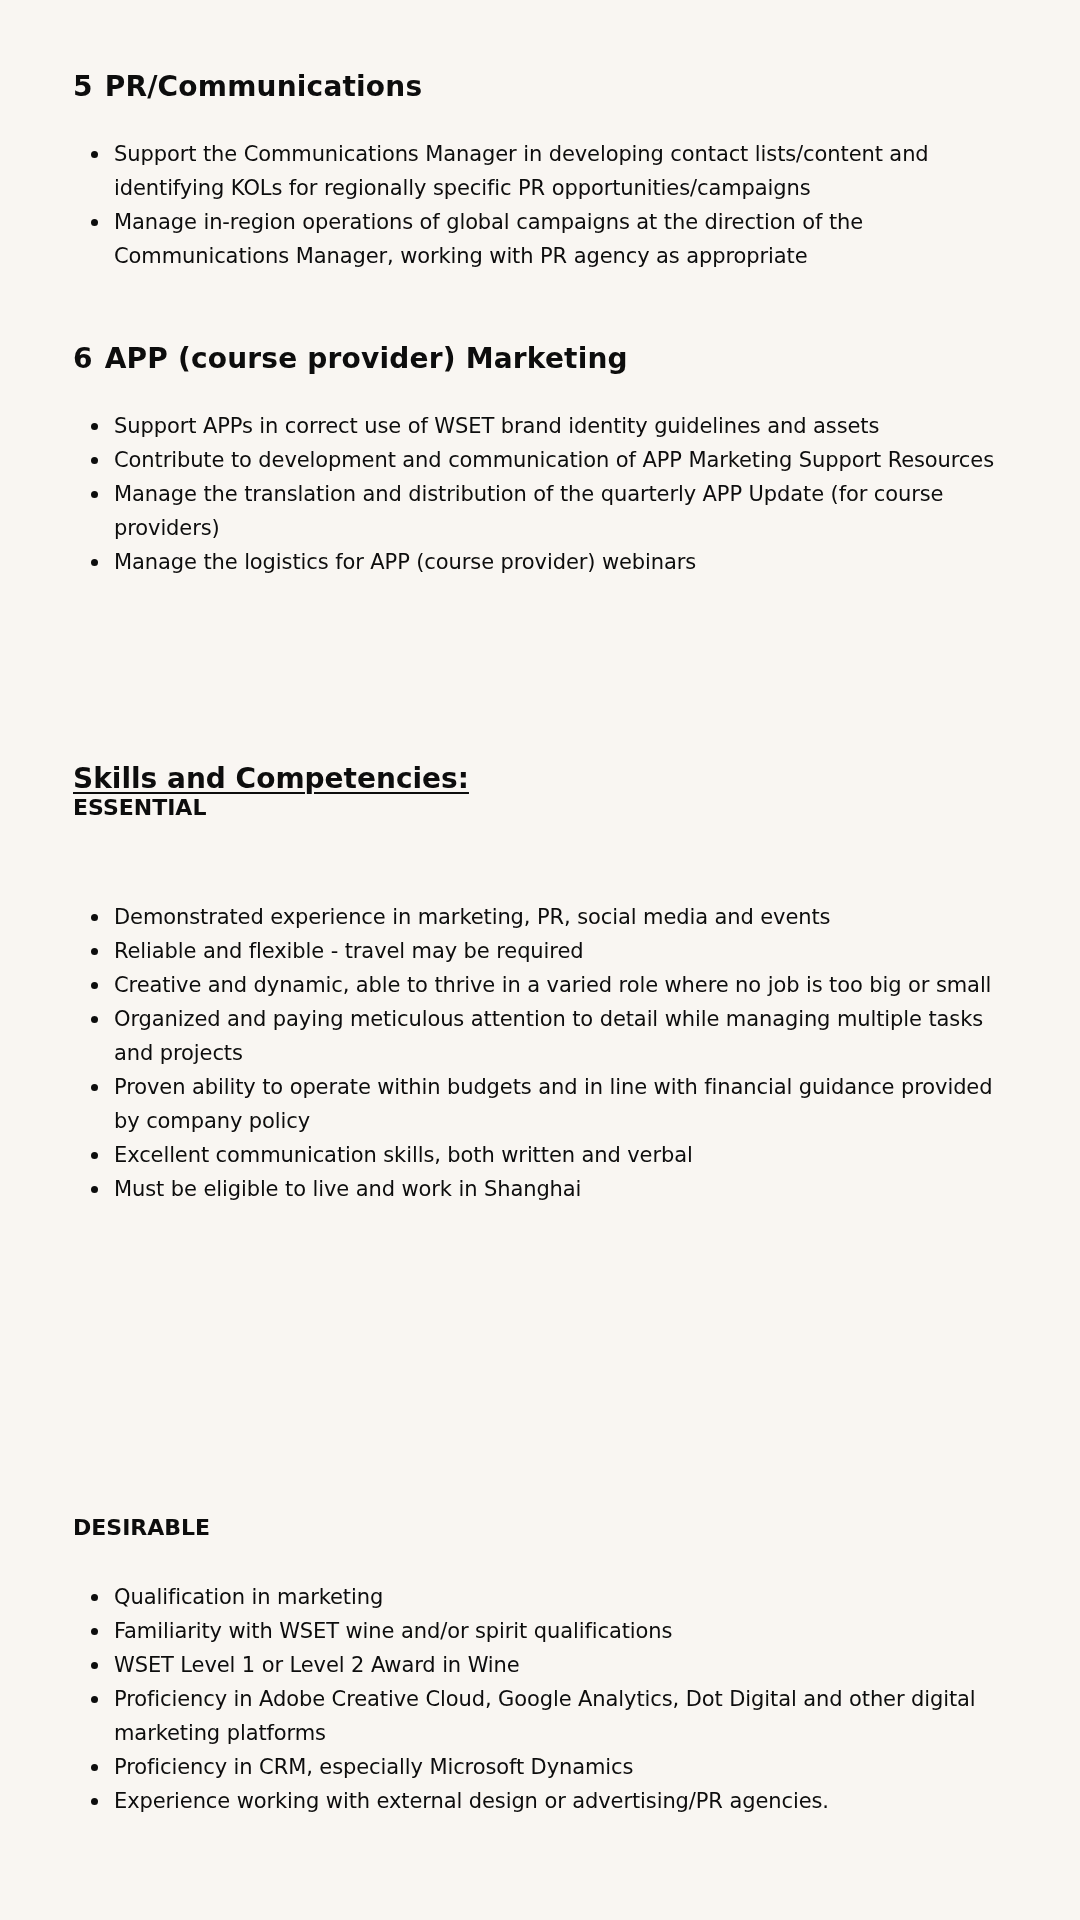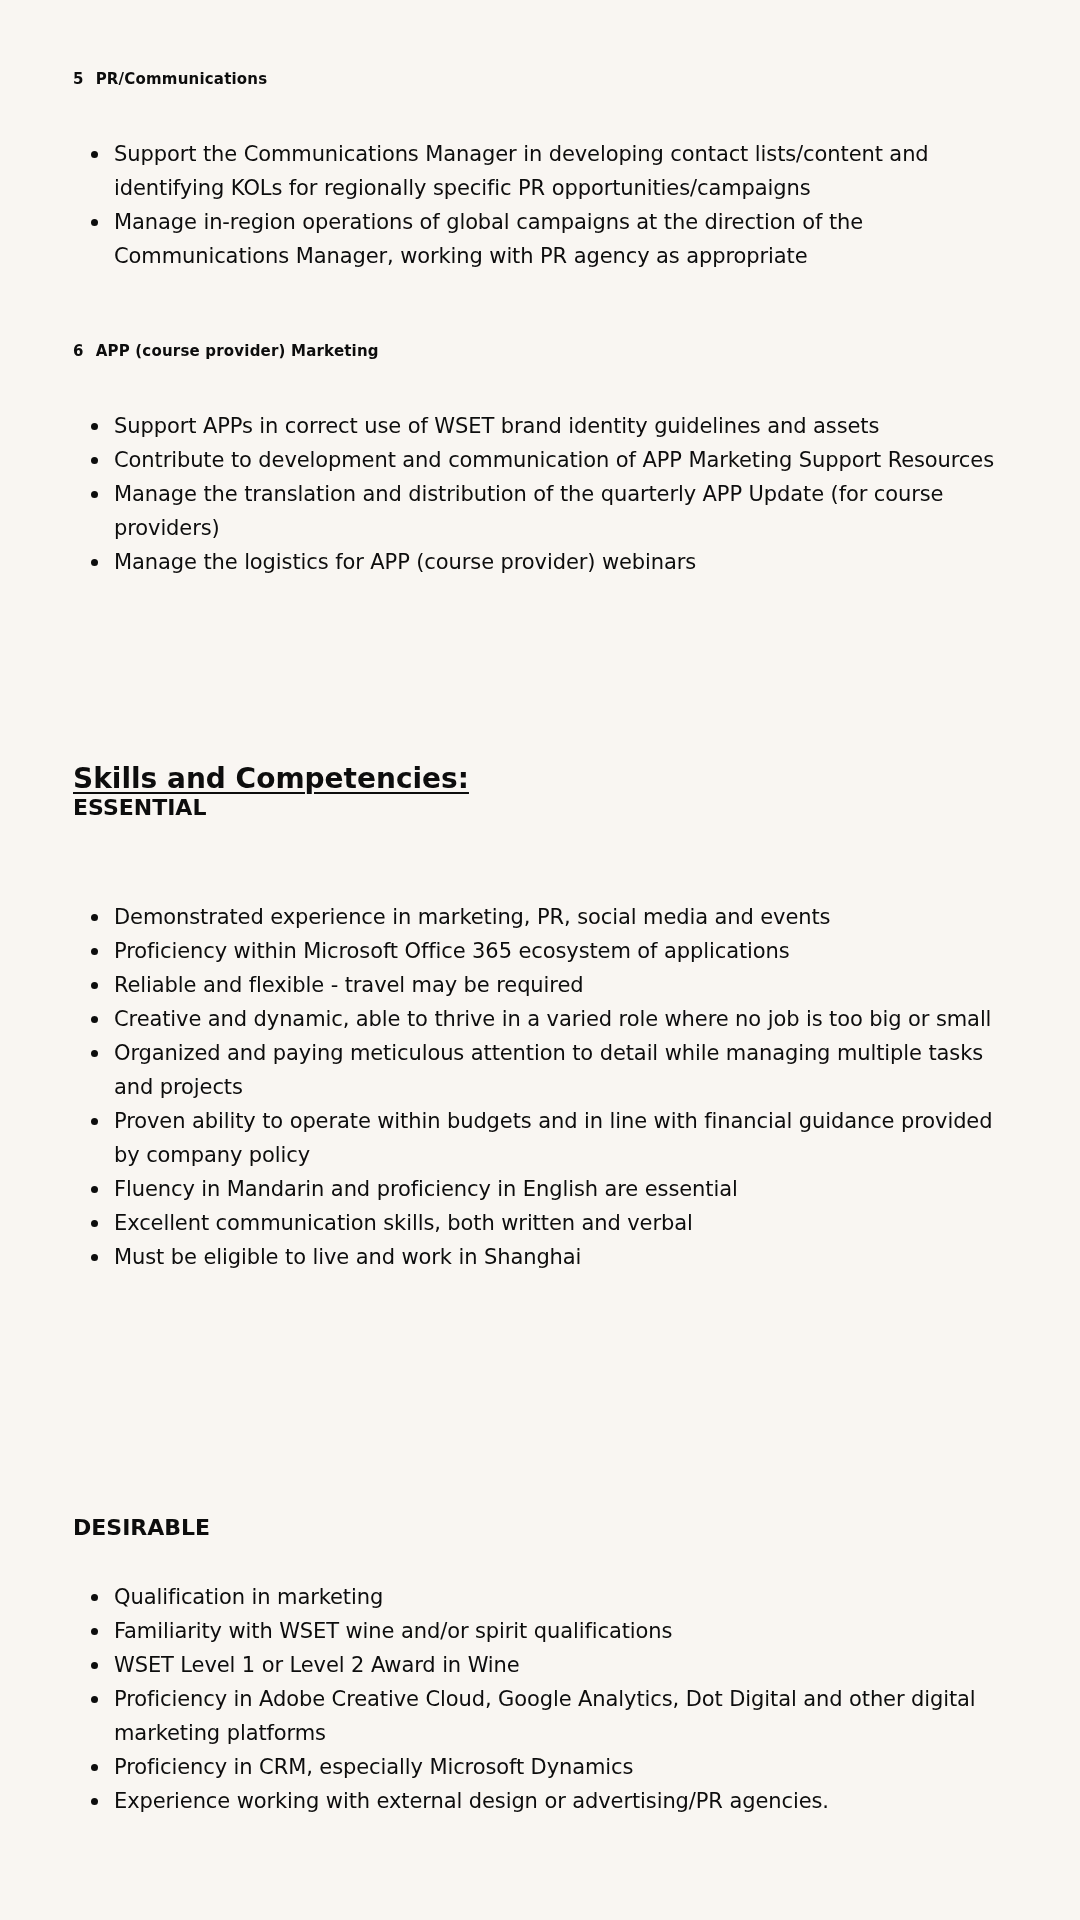--- a/index.html
+++ b/index.html
@@ -4,21 +4,21 @@
 <style>
   html, body { margin: 0; padding: 0; }
   body {
     width: 1080px; height: 1920px; overflow: hidden;
     background: #f9f6f2; color: #0d0d0d;
     font-family: "DejaVu Sans", sans-serif;
     position: relative;
   }
   .page { position: absolute; left: 73px; top: 0; width: 940px; }
   .sec-head {
-    font-weight: bold; font-size: 15px; letter-spacing: 0.2px;
+    font-weight: bold; font-size: 28px; letter-spacing: 0.2px;
     position: absolute; left: 0; white-space: nowrap;
   }
   .sec-head .num { margin-right: 12px; }
   .skills-title {
     position: absolute; left: 0; font-weight: bold; font-size: 28px;
     text-decoration: underline; text-decoration-thickness: 2px; text-underline-offset: 4px;
     white-space: nowrap;
   }
   .sub-head { position: absolute; left: 0; font-weight: bold; font-size: 22px; }
   ul.blist {
@@ -54,26 +54,24 @@
     <li>Contribute to development and communication of APP Marketing Support Resources</li>
     <li>Manage the translation and distribution of the quarterly APP Update (for course providers)</li>
     <li>Manage the logistics for APP (course provider) webinars</li>
   </ul>
 
   <div class="skills-title" style="top:762px">Skills and Competencies:</div>
 
   <div class="sub-head" style="top:795px">ESSENTIAL</div>
   <ul class="blist" style="top:900px">
     <li>Demonstrated experience in marketing, PR, social media and events</li>
-    <li>Proficiency within Microsoft Office 365 ecosystem of applications</li>
     <li>Reliable and flexible - travel may be required</li>
     <li>Creative and dynamic, able to thrive in a varied role where no job is too big or small</li>
     <li>Organized and paying meticulous attention to detail while managing multiple tasks and projects</li>
     <li>Proven ability to operate within budgets and in line with financial guidance provided by company policy</li>
-    <li>Fluency in Mandarin and proficiency in English are essential</li>
     <li>Excellent communication skills, both written and verbal</li>
     <li>Must be eligible to live and work in Shanghai</li>
   </ul>
 
   <div class="sub-head" style="top:1515px">DESIRABLE</div>
   <ul class="blist" style="top:1580px">
     <li>Qualification in marketing</li>
     <li>Familiarity with WSET wine and/or spirit qualifications</li>
     <li>WSET Level 1 or Level 2 Award in Wine</li>
     <li>Proficiency in Adobe Creative Cloud, Google Analytics, Dot Digital and other digital marketing platforms</li>

